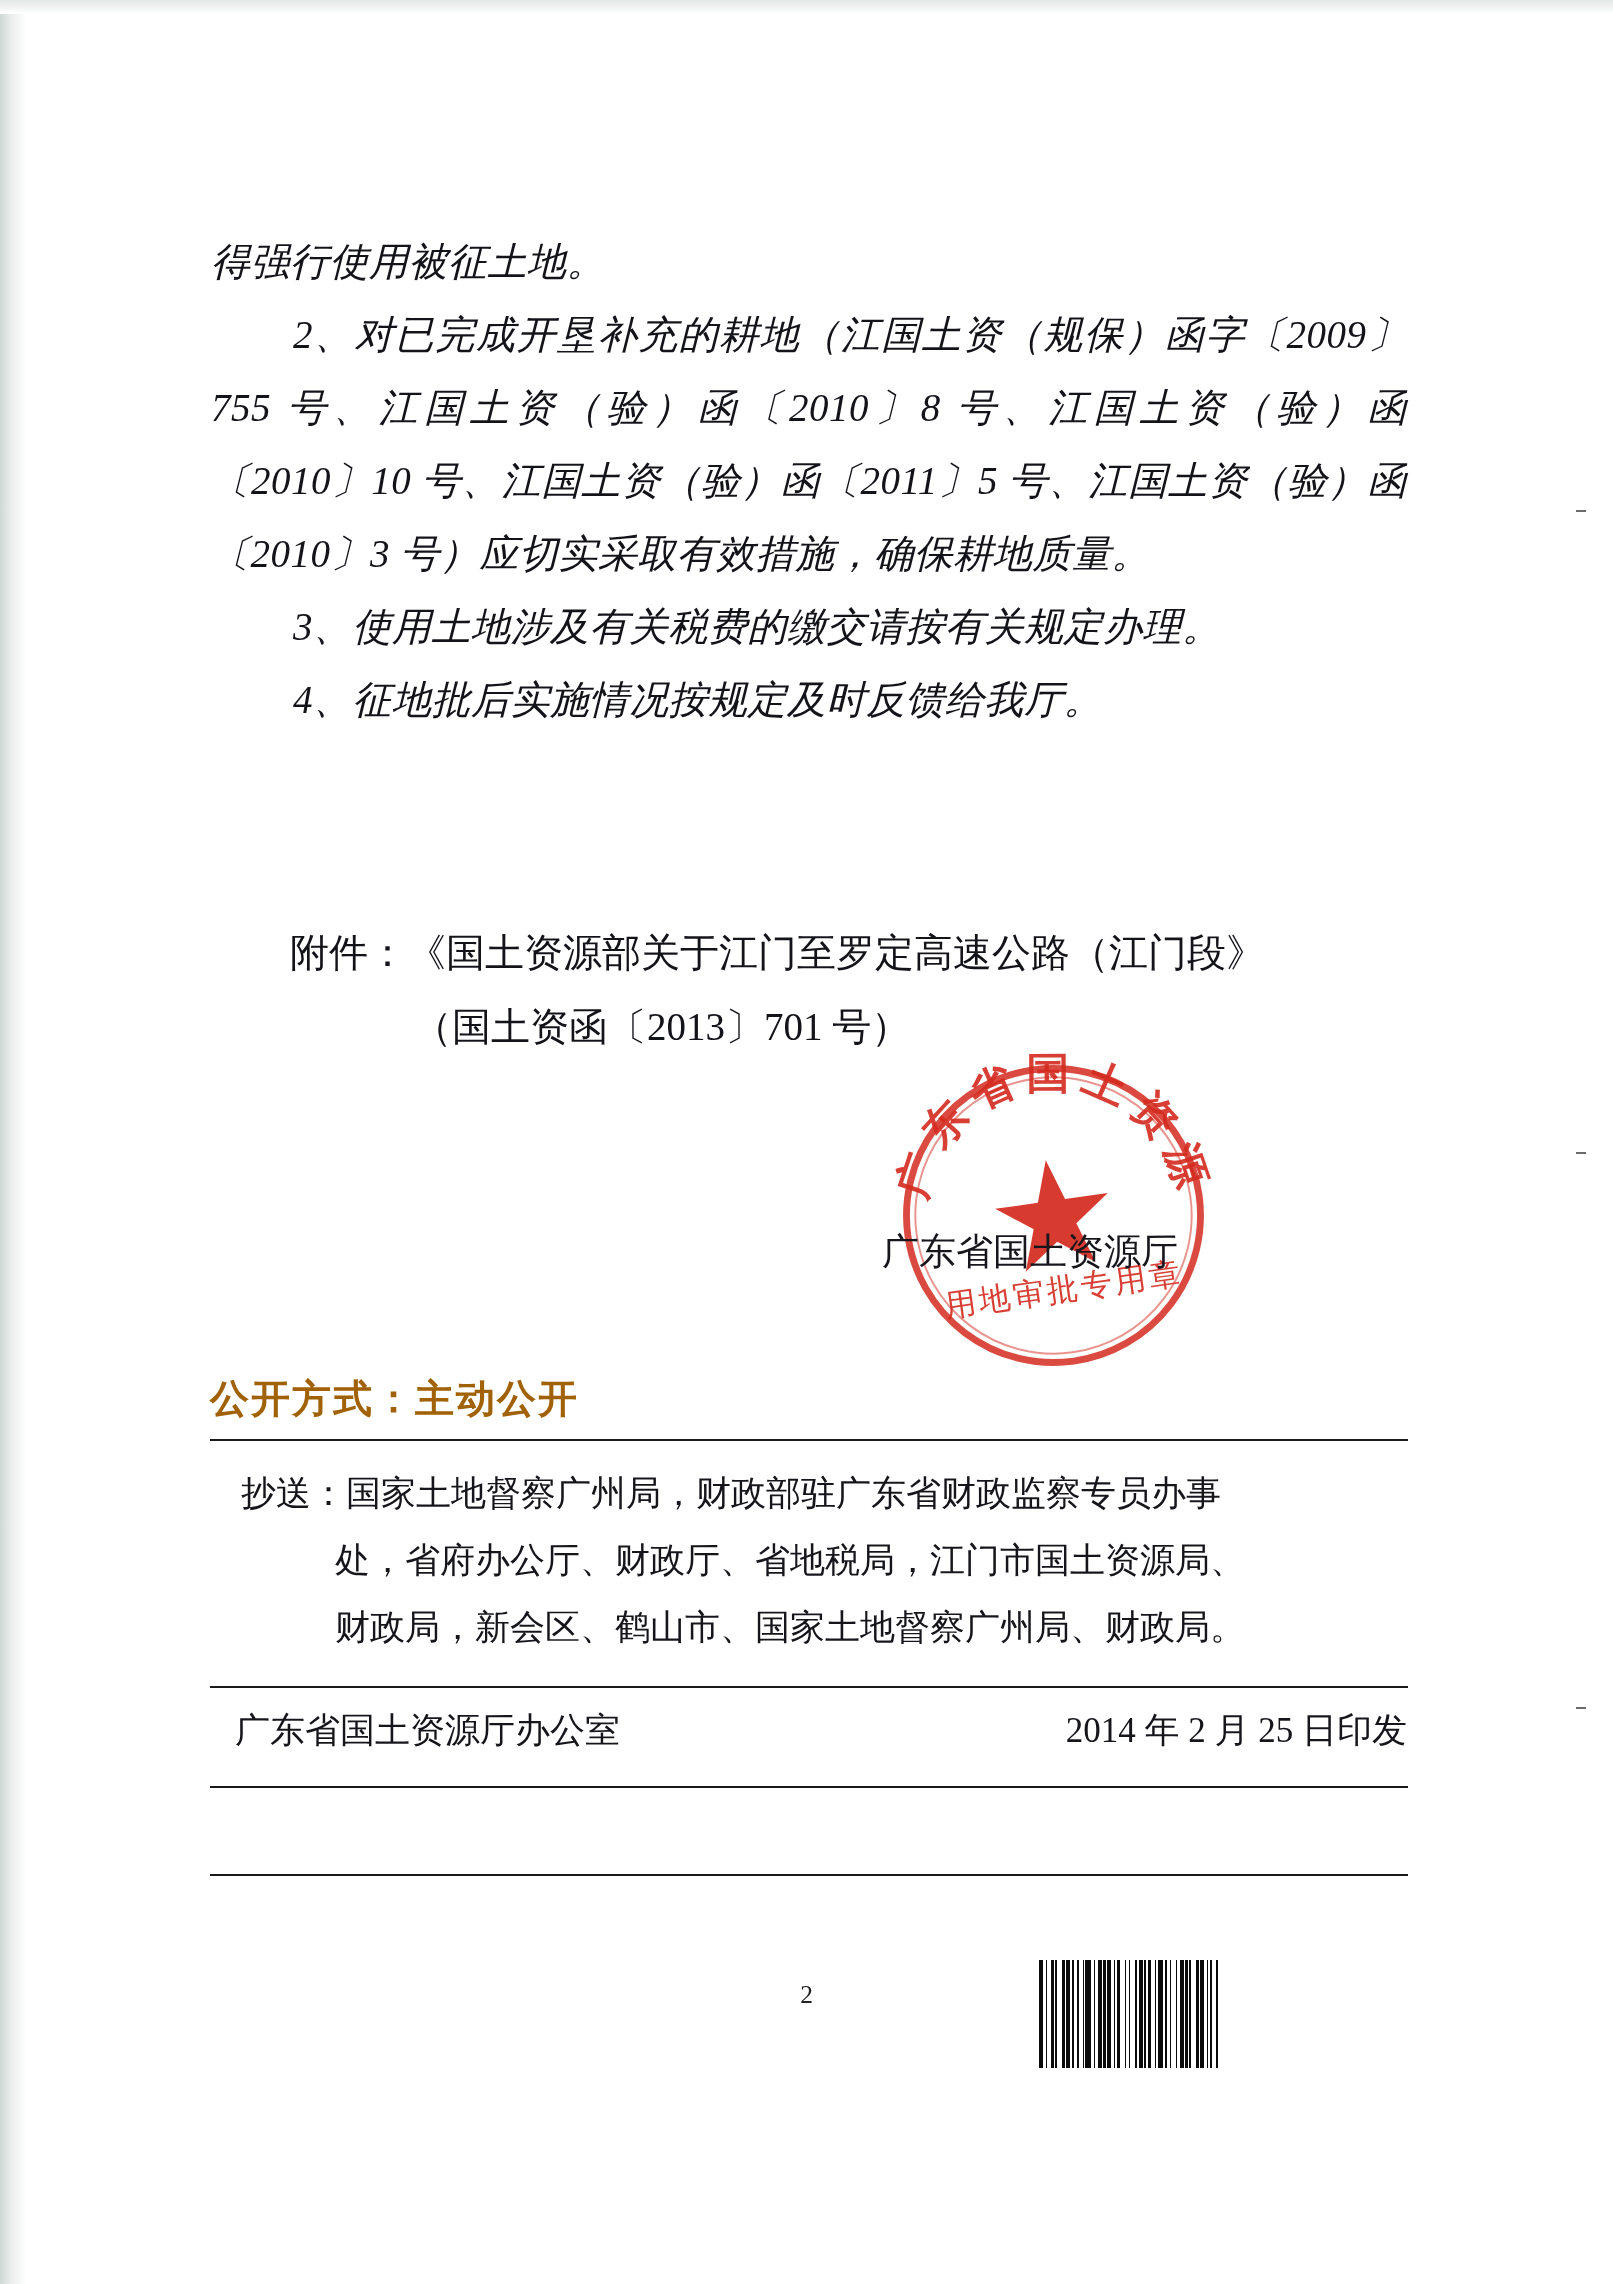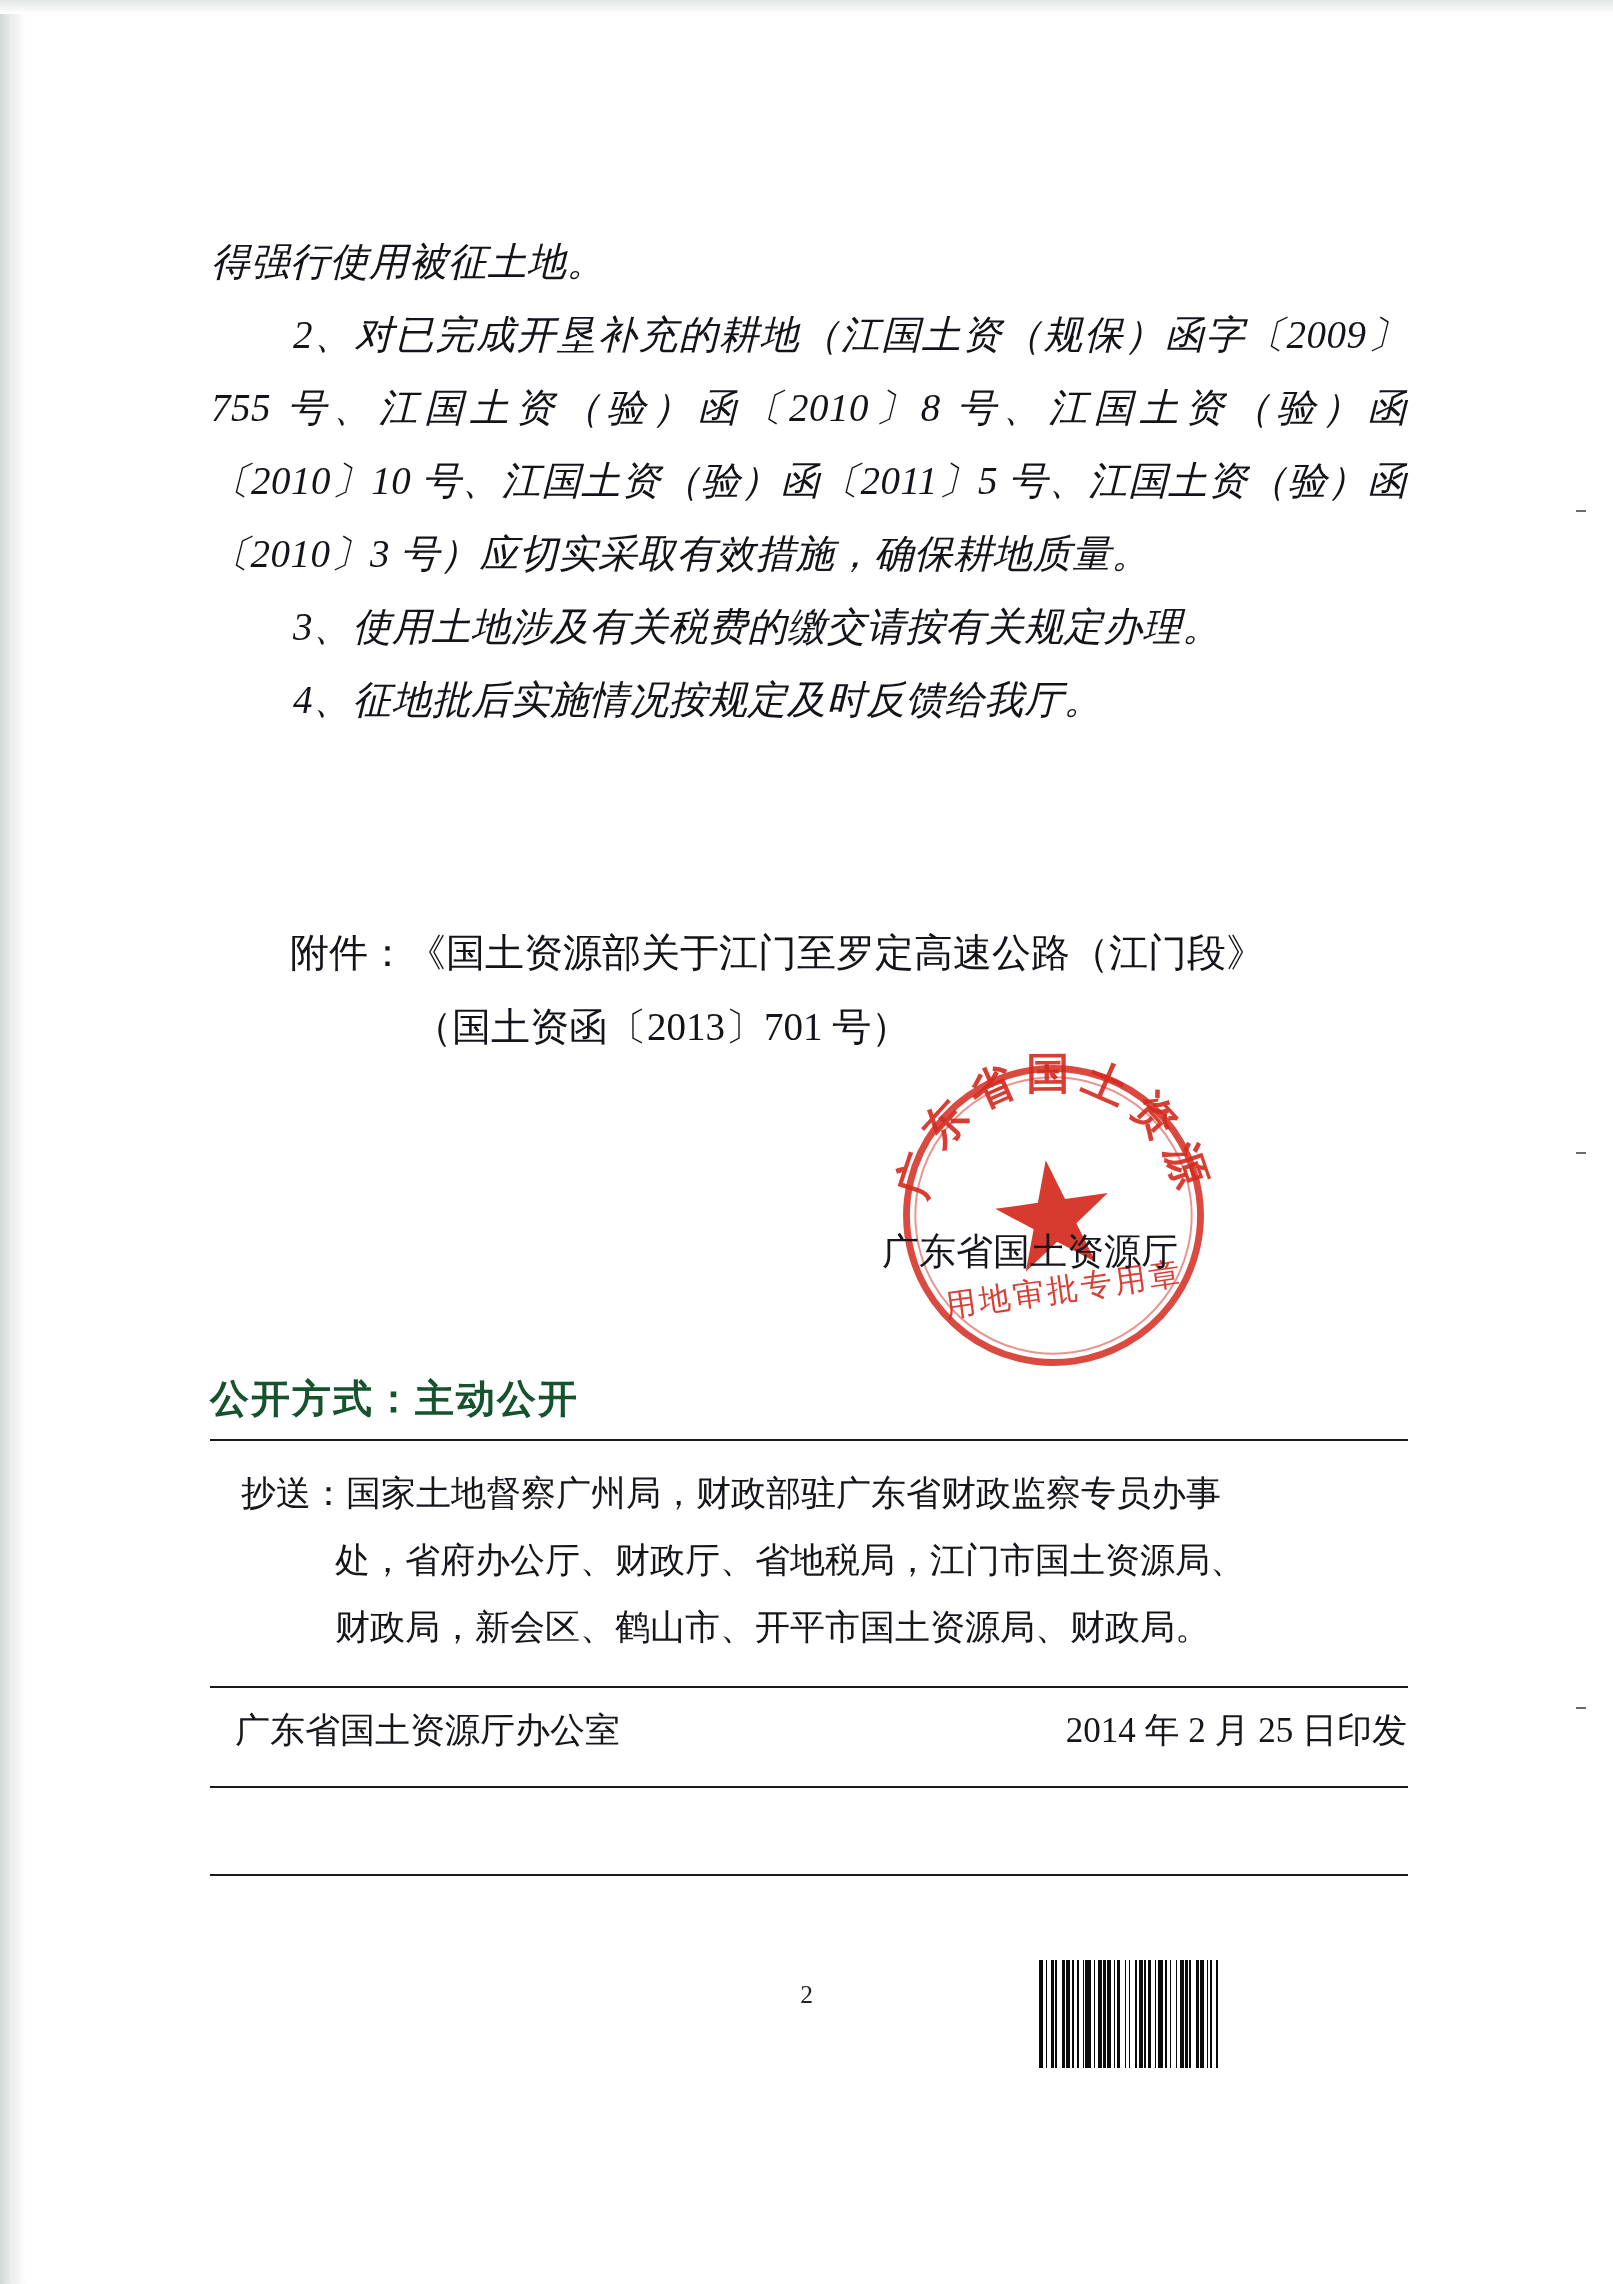--- a/index.html
+++ b/index.html
@@ -84,21 +84,21 @@
     pointer-events: none;
   }
   .seal svg { display: block; }
 
   .disclose {
     position: absolute;
     left: 210px;
     top: 1372px;
     font-size: 39px;
     font-weight: bold;
-    color: #14532d;
+    color: #a16207;
     letter-spacing: 2px;
   }
   .hr {
     position: absolute;
     left: 210px;
     width: 1198px;
     border-top: 2px solid #1a1a1a;
   }
   .hr-1 { top: 1439px; }
   .hr-2 { top: 1686px; }
@@ -210,21 +210,21 @@
     <div>广东省国土资源厅</div>
   </div>
 
   <div class="disclose">公开方式：主动公开</div>
 
   <div class="hr hr-1"></div>
 
   <div class="cc-block">
     <div>抄送：国家土地督察广州局，财政部驻广东省财政监察专员办事</div>
     <div class="cc-cont">处，省府办公厅、财政厅、省地税局，江门市国土资源局、</div>
-    <div class="cc-cont">财政局，新会区、鹤山市、开平市国土资源局、财政局。</div>
+    <div class="cc-cont">财政局，新会区、鹤山市、国家土地督察广州局、财政局。</div>
   </div>
 
   <div class="hr hr-2"></div>
 
   <div class="footer-row footer-row-1">
     <span>广东省国土资源厅办公室</span>
     <span>2014 年 2 月 25 日印发</span>
   </div>
 
   <div class="hr hr-3"></div>

